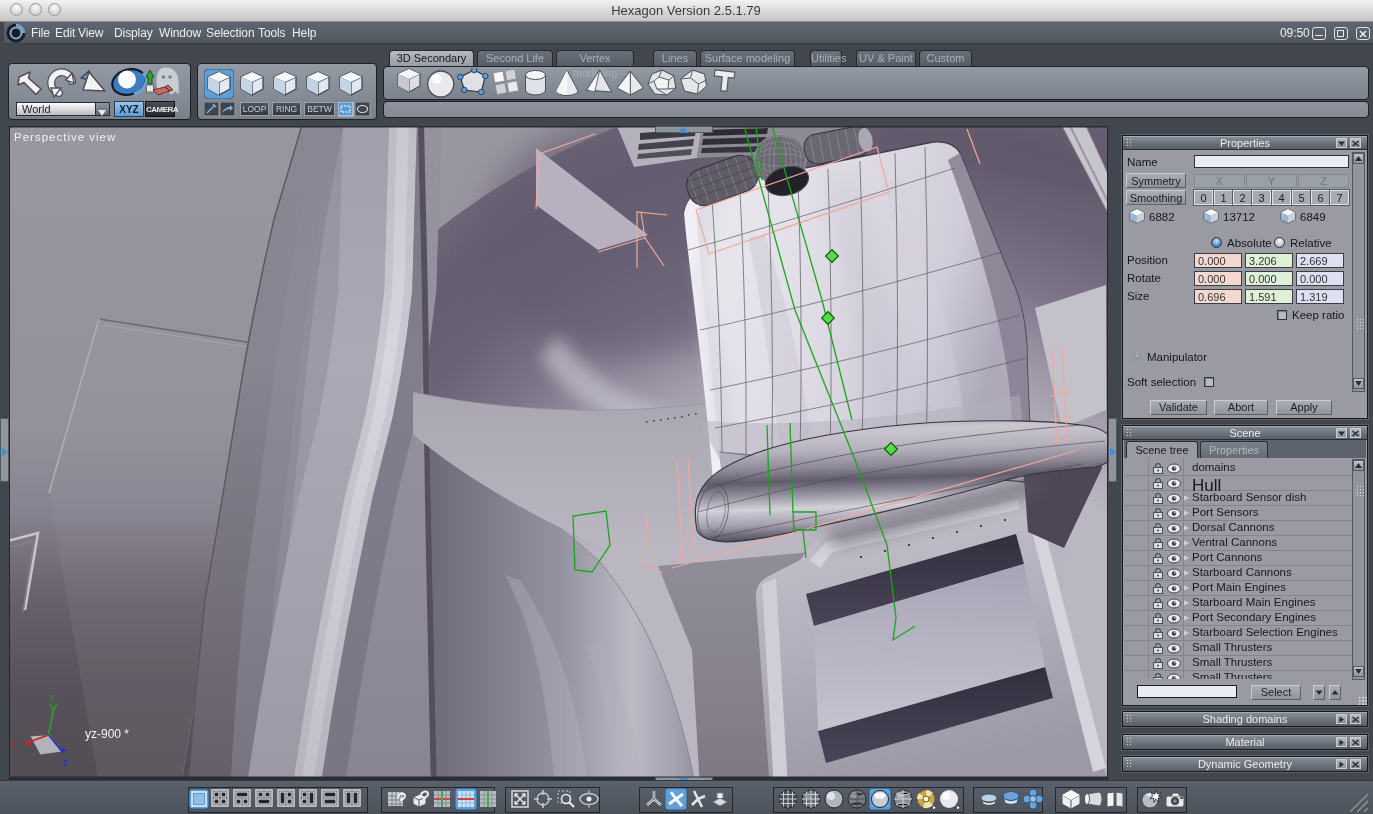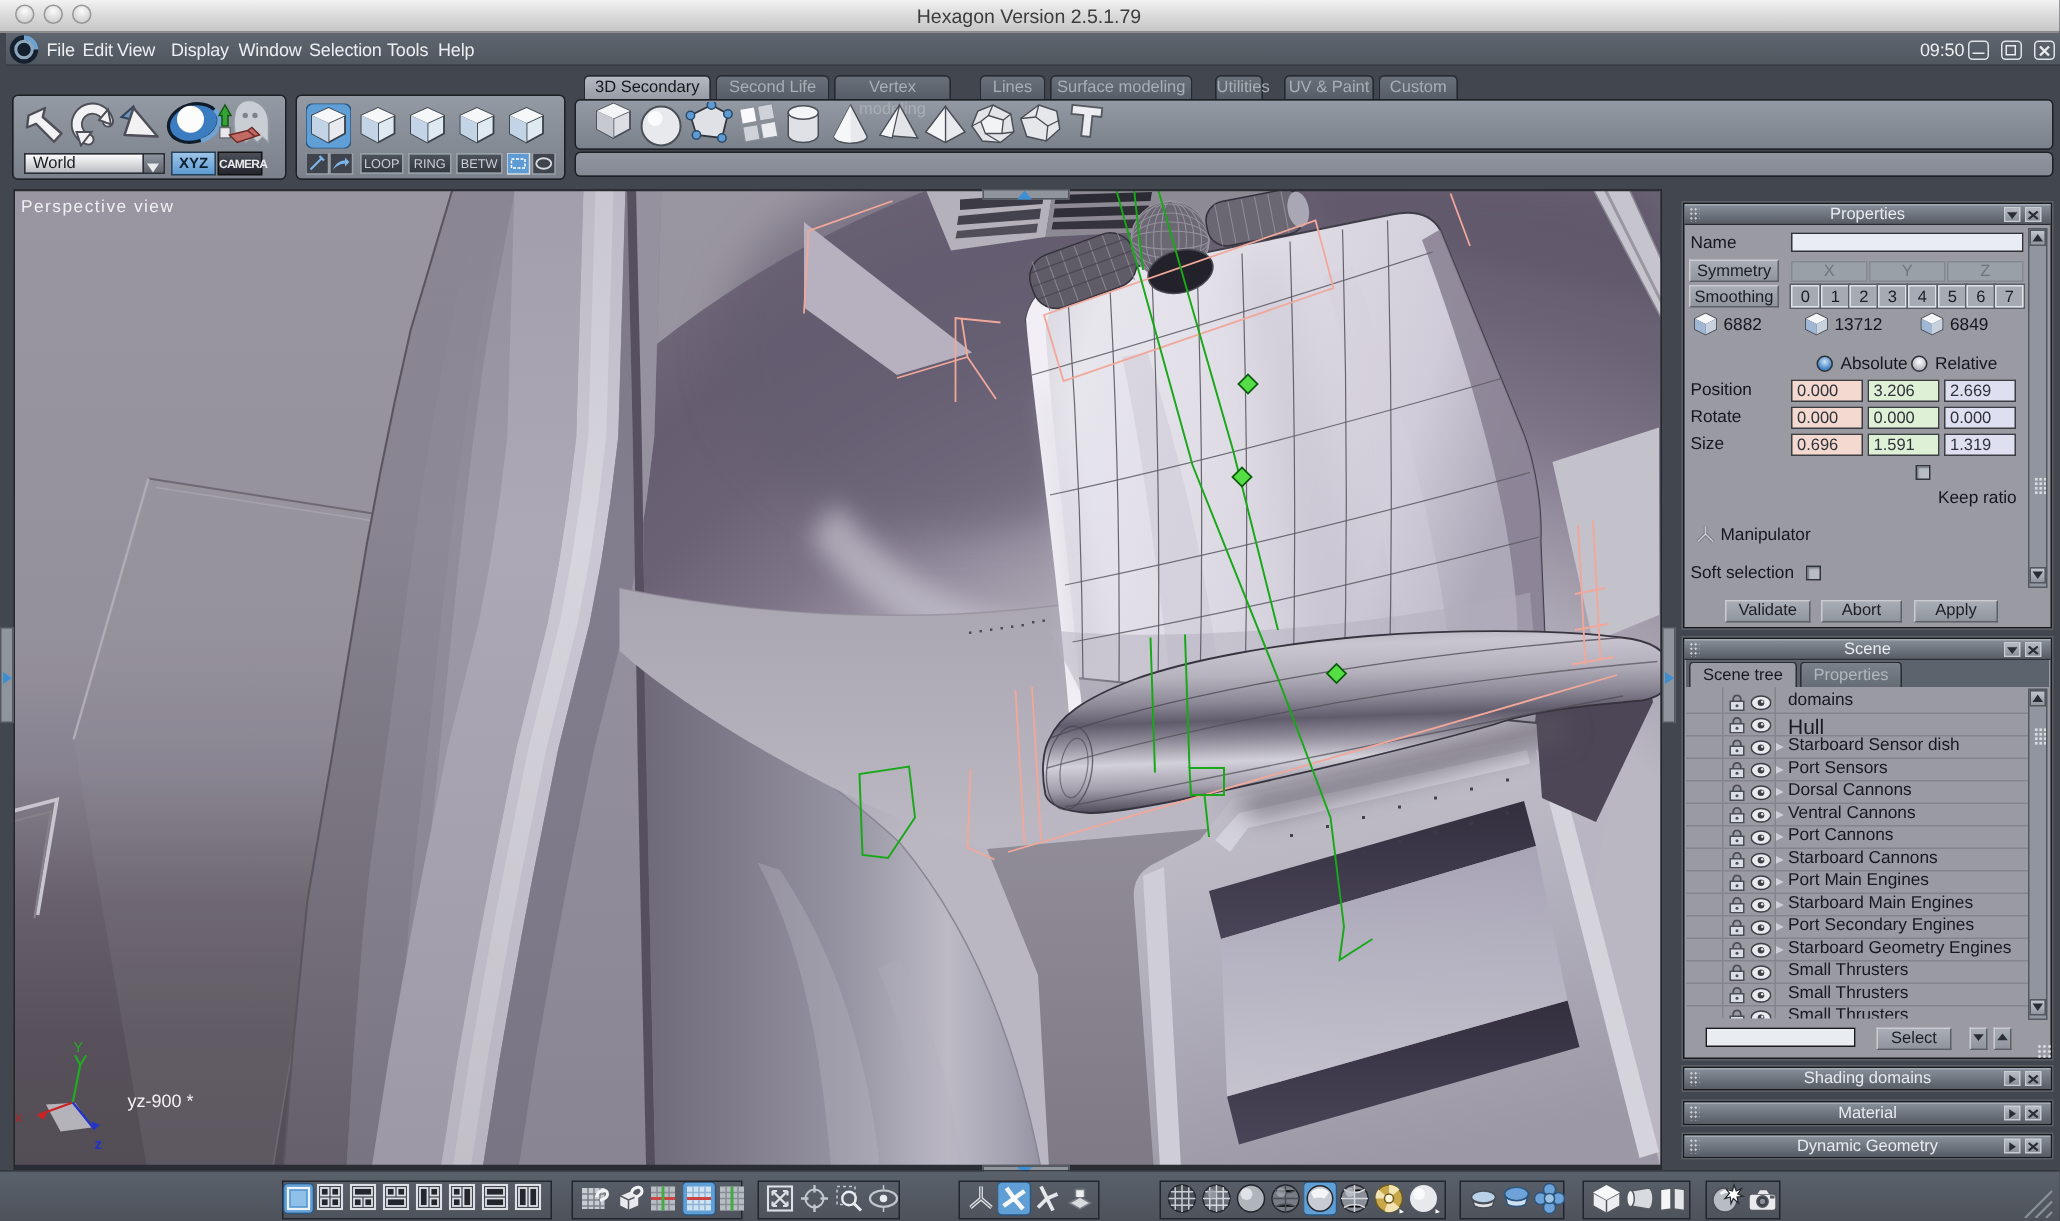--- a/index.html
+++ b/index.html
@@ -561,21 +561,21 @@
 <div class="field3" style="left:1296px;top:253px;background:#dfdff2">2.669</div>
 <div class="rowlbl" style="left:1127px;top:272px">Rotate</div>
 <div class="field3" style="left:1194px;top:271px;background:#f3d9cf">0.000</div>
 <div class="field3" style="left:1245px;top:271px;background:#def0d6">0.000</div>
 <div class="field3" style="left:1296px;top:271px;background:#dfdff2">0.000</div>
 <div class="rowlbl" style="left:1127px;top:290px">Size</div>
 <div class="field3" style="left:1194px;top:289px;background:#f3d9cf">0.696</div>
 <div class="field3" style="left:1245px;top:289px;background:#def0d6">1.591</div>
 <div class="field3" style="left:1296px;top:289px;background:#dfdff2">1.319</div>
 <div class="abs" style="left:1277px;top:310px;width:10px;height:10px;border:1px solid #30333a;background:#b8bcc3;box-shadow:inset 1px 1px 1px #767b82"></div>
-<div class="rowlbl" style="left:1292px;top:326px">Keep ratio</div>
+<div class="rowlbl" style="left:1292px;top:309px">Keep ratio</div>
 <svg class="abs" style="left:1130px;top:350px" width="14" height="13">
     <path d="M7,6 L7,1 M7,6 L2,11 M7,6 L12,11" stroke="#787d85" stroke-width="2.4" fill="none"></path>
     <path d="M7,6 L7,1 M7,6 L2,11 M7,6 L12,11" stroke="#c8ccd2" stroke-width="1" fill="none"></path>
   </svg>
 <div class="rowlbl" style="left:1147px;top:351px">Manipulator</div>
 <div class="rowlbl" style="left:1127px;top:376px">Soft selection</div>
 <div class="abs" style="left:1204px;top:377px;width:10px;height:10px;border:1px solid #30333a;background:#b8bcc3;box-shadow:inset 1px 1px 1px #767b82"></div>
 <div class="btn2" style="left:1150px;top:400px;width:57px;line-height:13px">Validate</div>
 <div class="btn2" style="left:1214px;top:400px;width:54px;line-height:13px">Abort</div>
 <div class="btn2" style="left:1276px;top:400px;width:56px;line-height:13px">Apply</div>
@@ -609,21 +609,21 @@
         <path d="M3.5,4.5 V3 a2.5,2.5 0 0 1 5,0 V4.5" fill="none" stroke="#4a4e55" stroke-width="1.2"></path>
         <circle cx="6" cy="7.5" r="1" fill="#4a4e55"></circle>
       </svg>
 <svg class="abs" style="left:43px;top:2px" width="14" height="11">
         <ellipse cx="7" cy="5.5" rx="6.5" ry="4.5" fill="#e8eaee" stroke="#3c3f45"></ellipse>
         <circle cx="7" cy="5.5" r="2.2" fill="#3c3f45"></circle>
         <circle cx="7.8" cy="4.8" r="0.8" fill="#e8eaee"></circle>
       </svg>
 <span style="position:absolute;left:68px;top:0px">domains</span>
     </div>
-    <div class="abs" style="left:0;top:18px;width:228px;height:15px;border-bottom:1px solid #84848c;font-size:14px;color:#17191e">
+    <div class="abs" style="left:0;top:18px;width:228px;height:15px;border-bottom:1px solid #84848c;font-size:17px;color:#17191e">
 <svg class="abs" style="left:28px;top:2px" width="12" height="11">
         <rect x="1.5" y="4.5" width="9" height="6" fill="#dadde2" stroke="#4a4e55"></rect>
         <path d="M3.5,4.5 V3 a2.5,2.5 0 0 1 5,0 V4.5" fill="none" stroke="#4a4e55" stroke-width="1.2"></path>
         <circle cx="6" cy="7.5" r="1" fill="#4a4e55"></circle>
       </svg>
 <svg class="abs" style="left:43px;top:2px" width="14" height="11">
         <ellipse cx="7" cy="5.5" rx="6.5" ry="4.5" fill="#e8eaee" stroke="#3c3f45"></ellipse>
         <circle cx="7" cy="5.5" r="2.2" fill="#3c3f45"></circle>
         <circle cx="7.8" cy="4.8" r="0.8" fill="#e8eaee"></circle>
       </svg>
@@ -760,21 +760,21 @@
         <rect x="1.5" y="4.5" width="9" height="6" fill="#dadde2" stroke="#4a4e55"></rect>
         <path d="M3.5,4.5 V3 a2.5,2.5 0 0 1 5,0 V4.5" fill="none" stroke="#4a4e55" stroke-width="1.2"></path>
         <circle cx="6" cy="7.5" r="1" fill="#4a4e55"></circle>
       </svg>
 <svg class="abs" style="left:43px;top:2px" width="14" height="11">
         <ellipse cx="7" cy="5.5" rx="6.5" ry="4.5" fill="#e8eaee" stroke="#3c3f45"></ellipse>
         <circle cx="7" cy="5.5" r="2.2" fill="#3c3f45"></circle>
         <circle cx="7.8" cy="4.8" r="0.8" fill="#e8eaee"></circle>
       </svg>
 <span style="color:#cdd1d7;font-size:8px;position:absolute;left:59px;top:2px">▶</span>
-      <span style="position:absolute;left:68px;top:0px">Starboard Geometry Engines</span>
+      <span style="position:absolute;left:68px;top:0px">Starboard Selection Engines</span>
     </div>
     <div class="abs" style="left:0;top:183px;width:228px;height:15px;border-bottom:1px solid #84848c;font-size:11.5px;color:#17191e">
 <svg class="abs" style="left:28px;top:2px" width="12" height="11">
         <rect x="1.5" y="4.5" width="9" height="6" fill="#dadde2" stroke="#4a4e55"></rect>
         <path d="M3.5,4.5 V3 a2.5,2.5 0 0 1 5,0 V4.5" fill="none" stroke="#4a4e55" stroke-width="1.2"></path>
         <circle cx="6" cy="7.5" r="1" fill="#4a4e55"></circle>
       </svg>
 <svg class="abs" style="left:43px;top:2px" width="14" height="11">
         <ellipse cx="7" cy="5.5" rx="6.5" ry="4.5" fill="#e8eaee" stroke="#3c3f45"></ellipse>
         <circle cx="7" cy="5.5" r="2.2" fill="#3c3f45"></circle>

